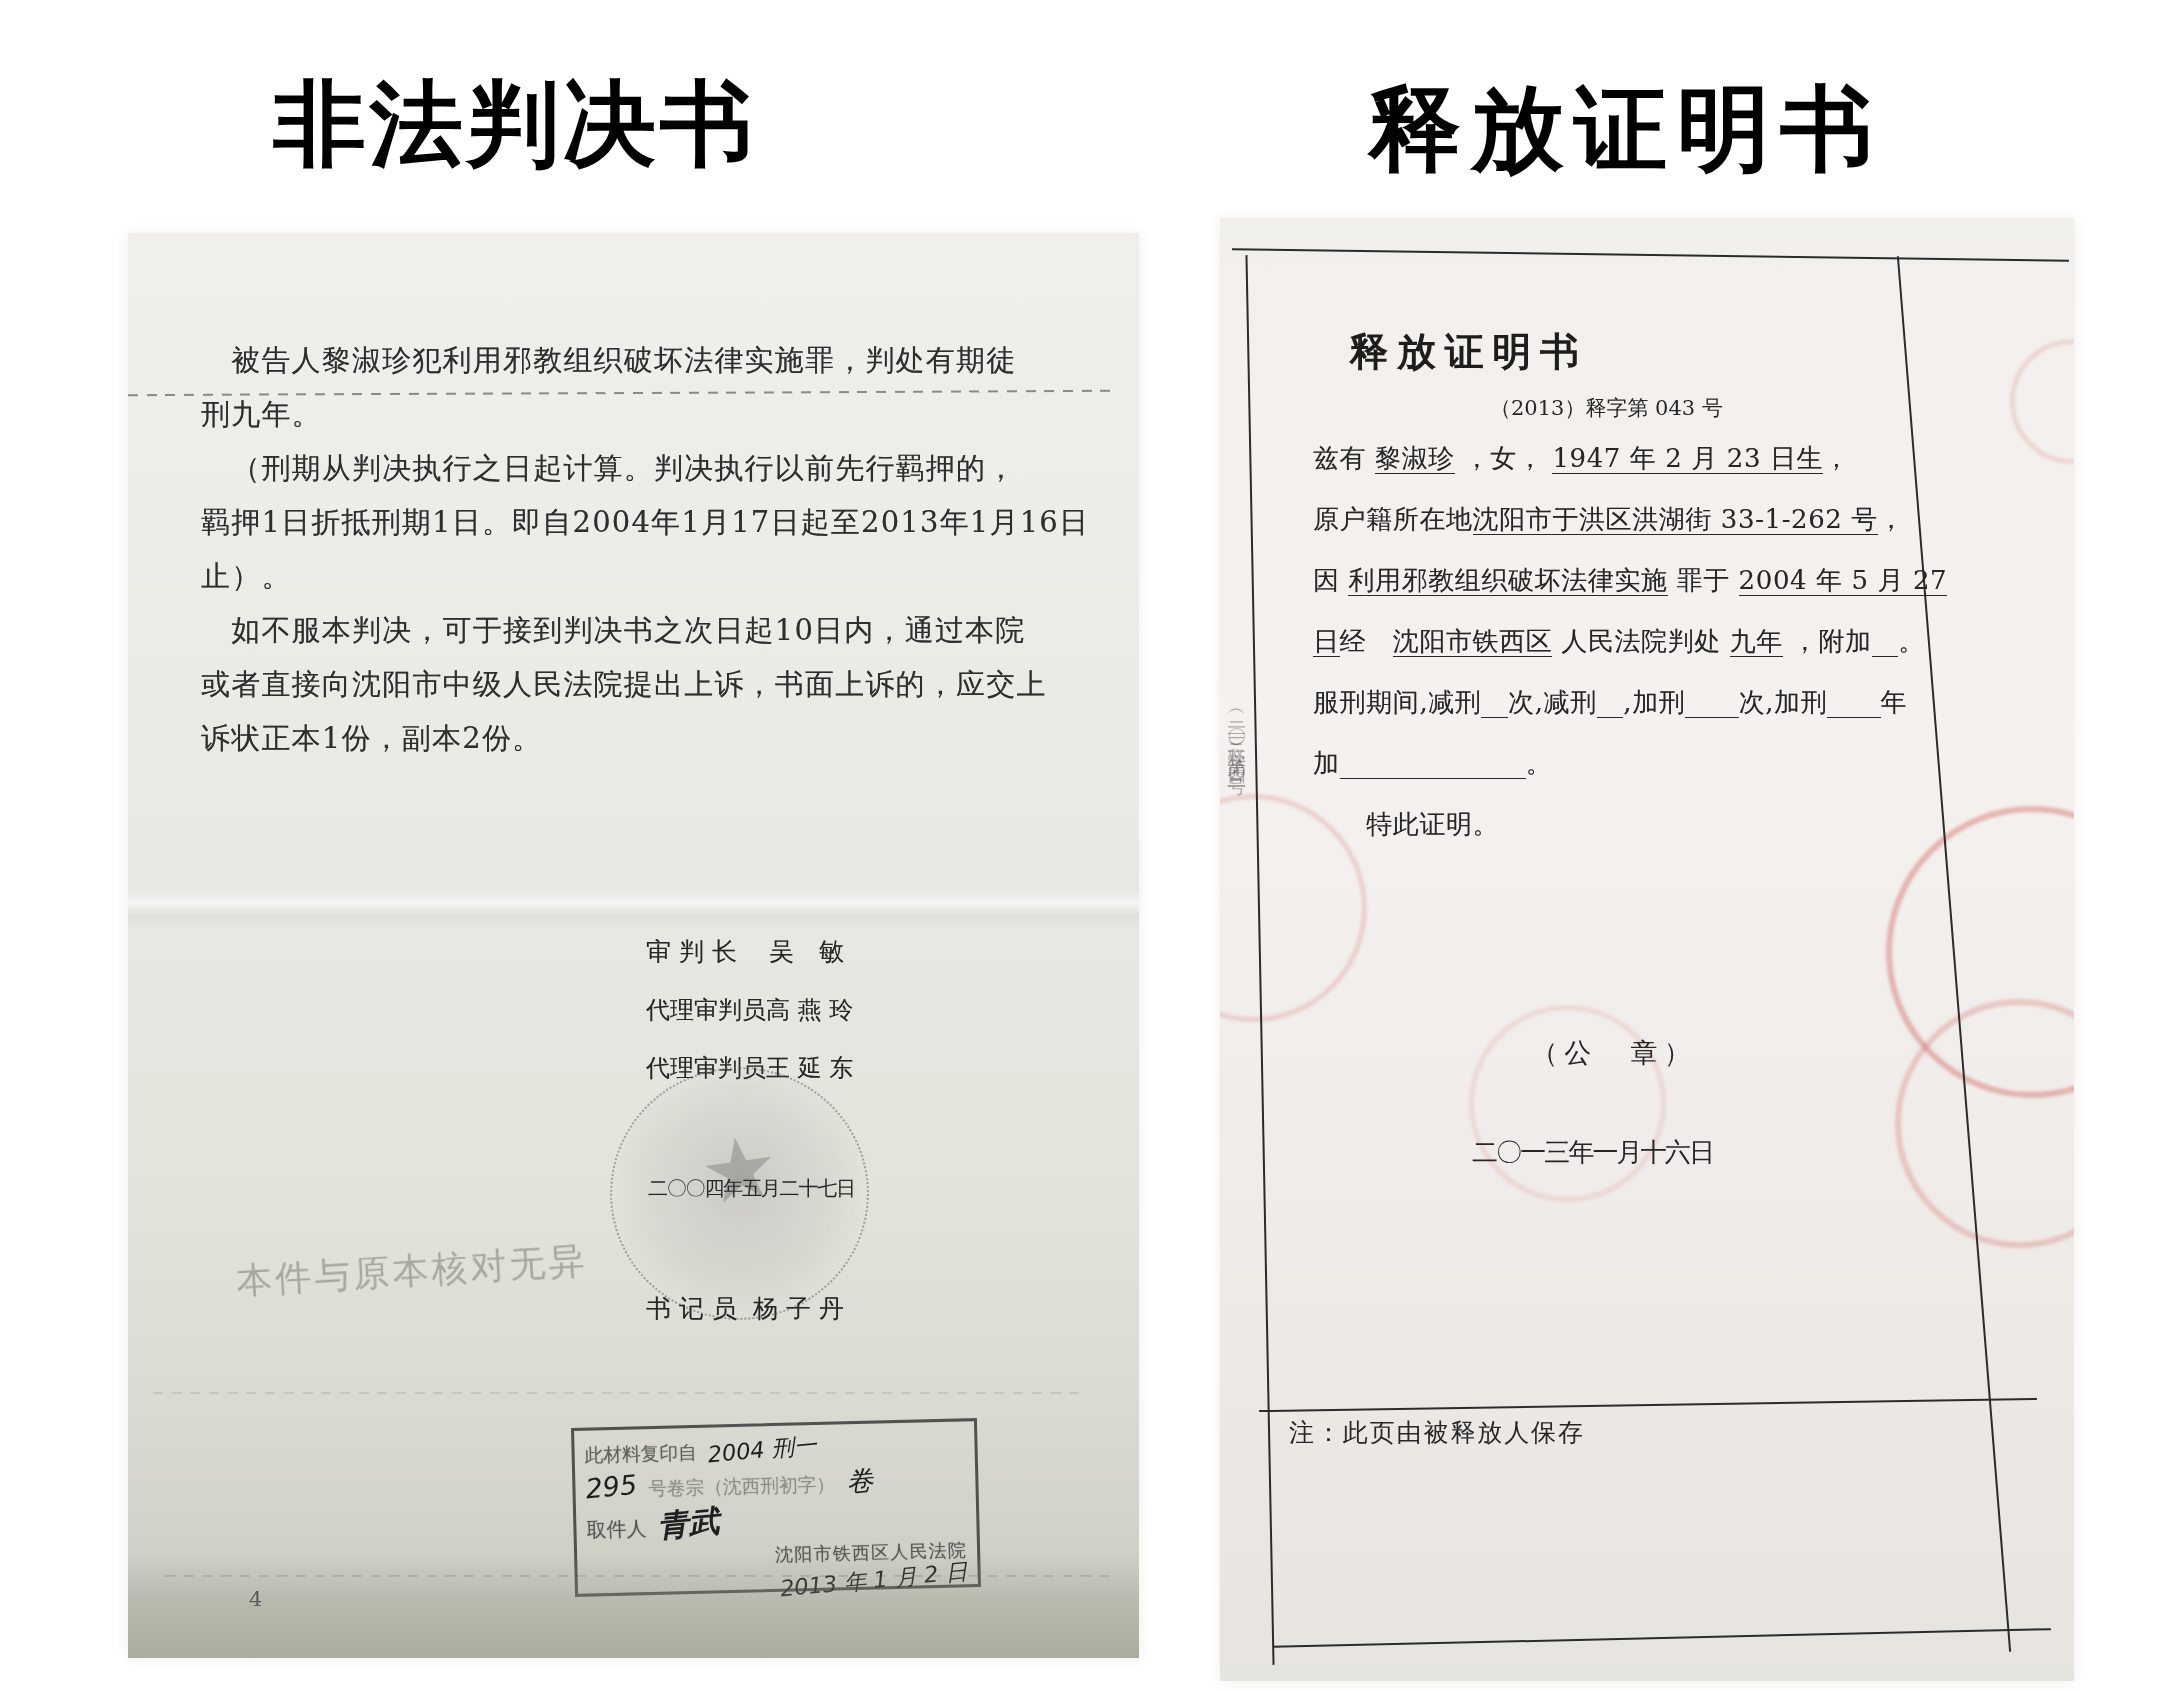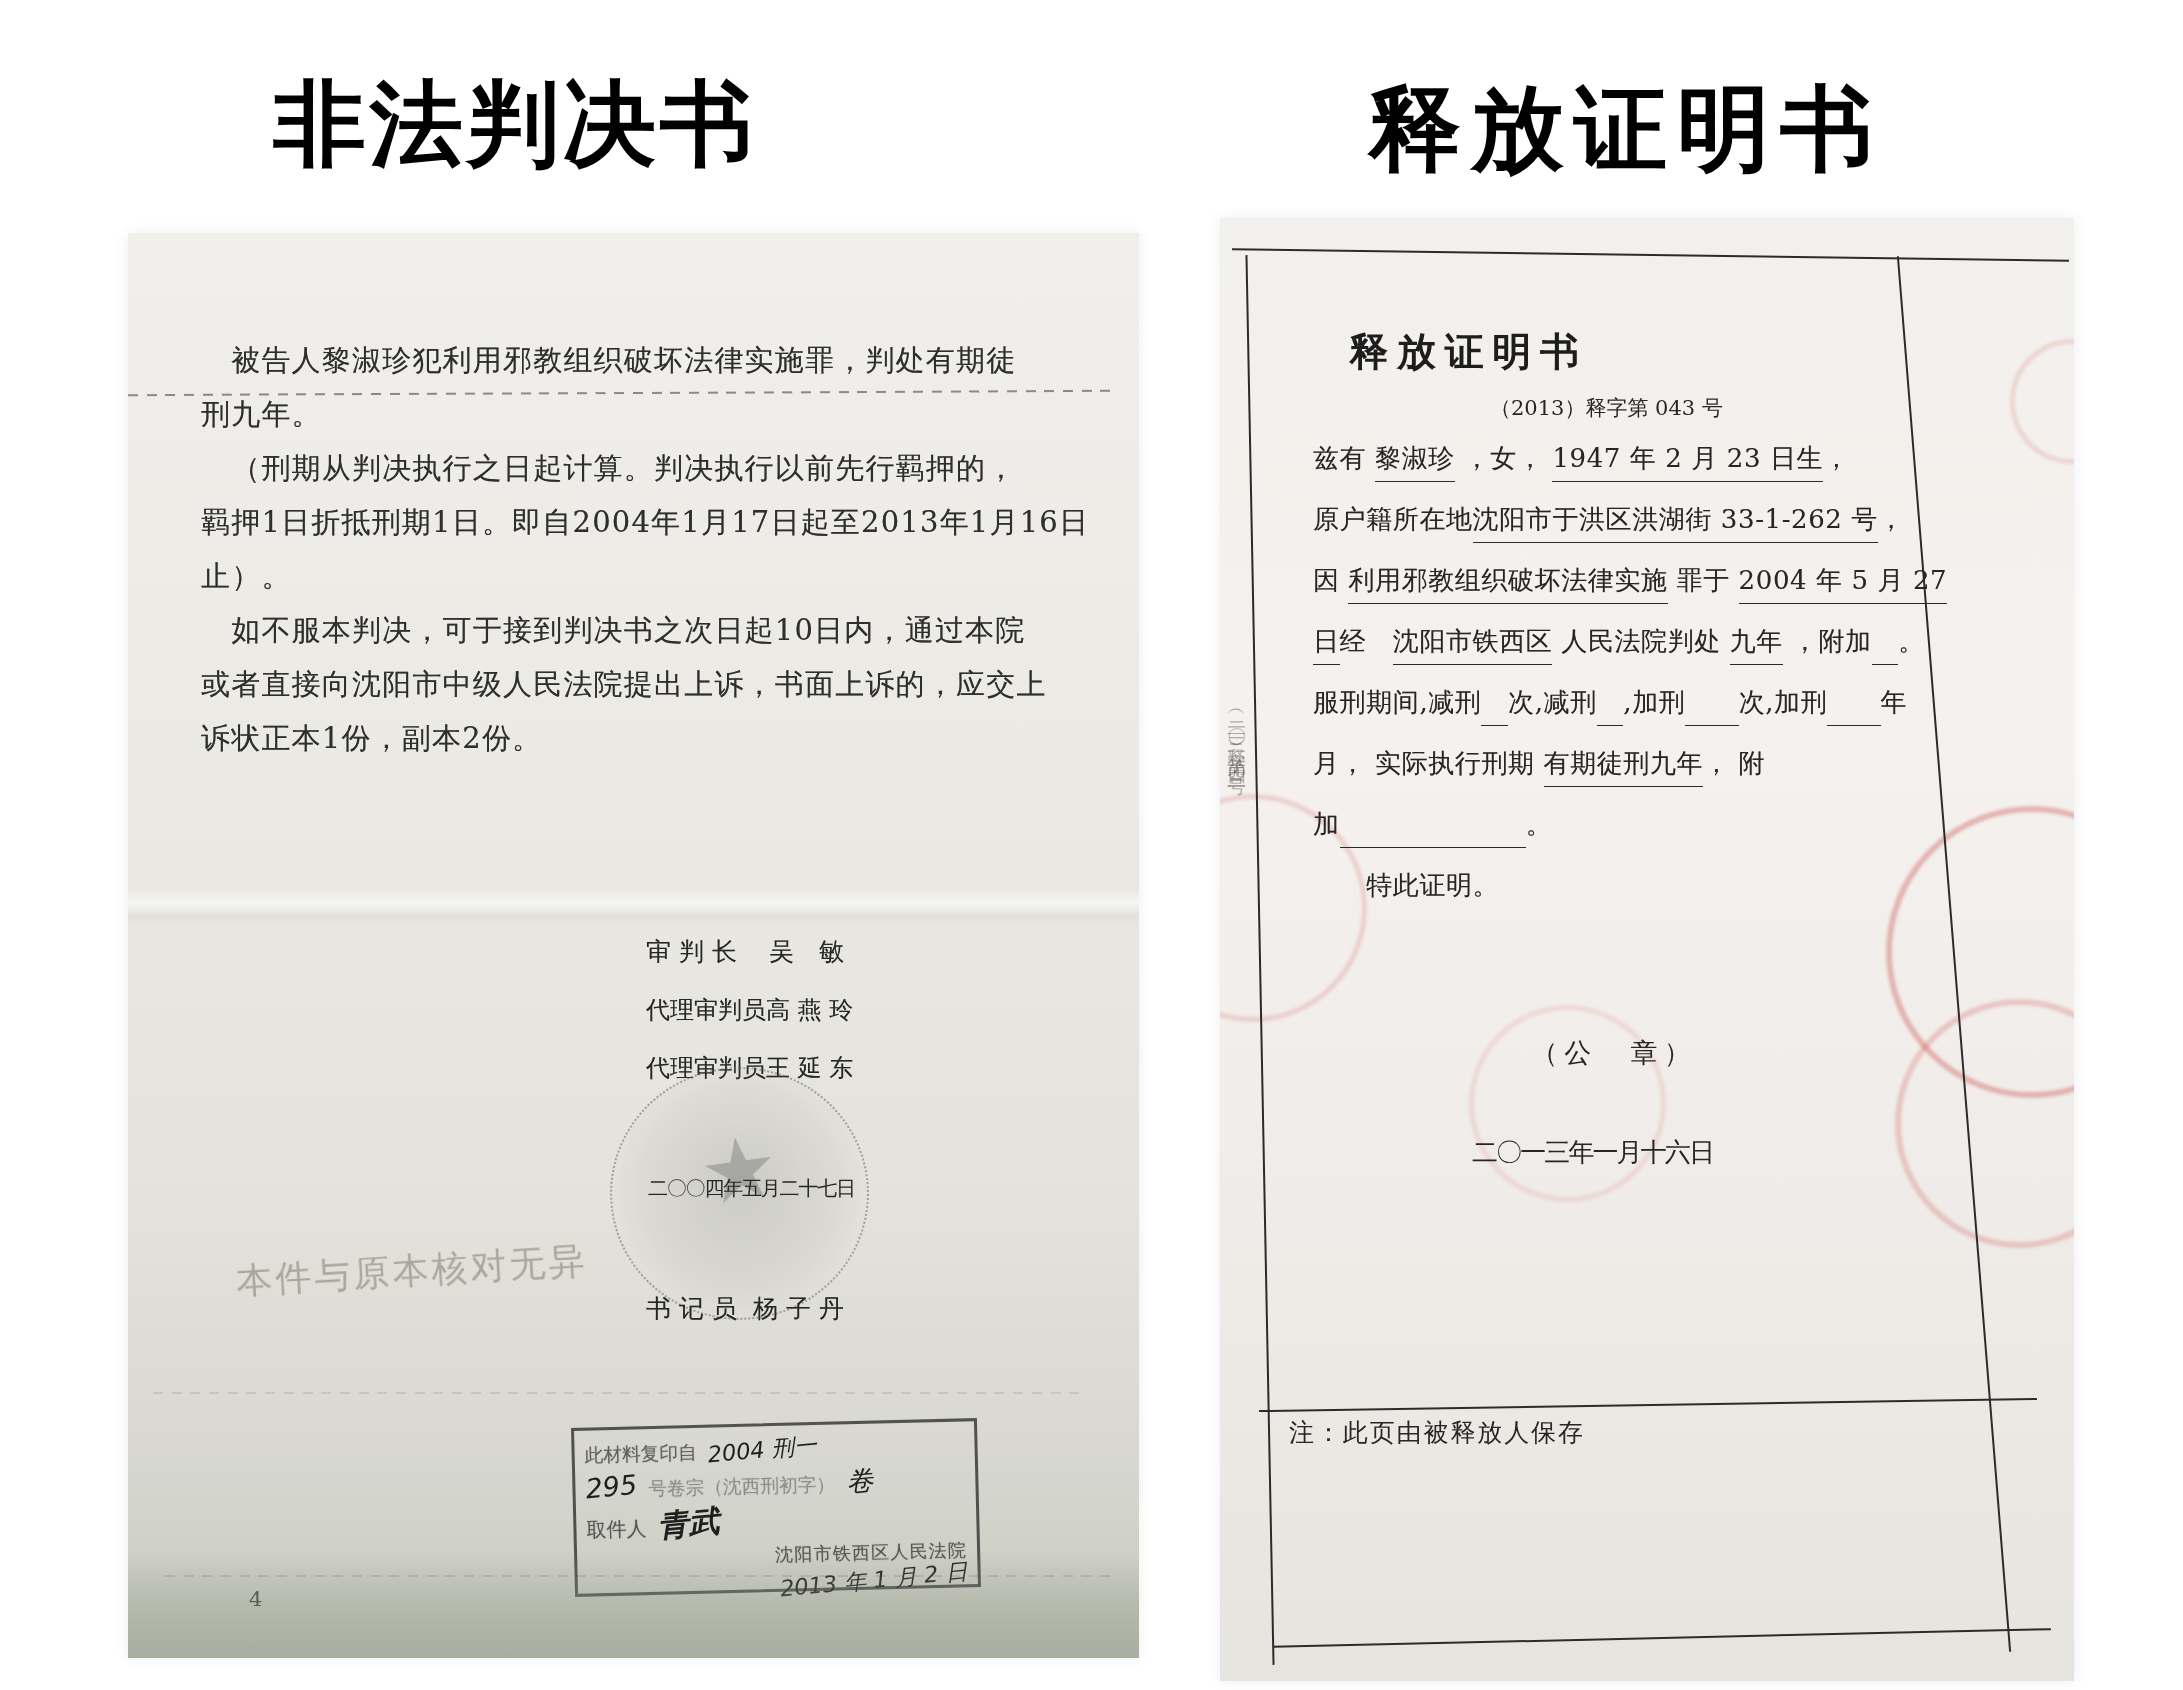--- a/index.html
+++ b/index.html
@@ -71,21 +71,21 @@
   #fr-right{left:733px;top:36px;width:1.9px;height:1400px;transform:rotate(-4.6deg);}
   #fr-sep{left:39px;top:1186px;width:778px;height:1.9px;transform:rotate(-0.9deg);}
   #fr-bottom{left:53px;top:1419px;width:778px;height:1.9px;transform:rotate(-1.3deg);}
   #rd-side{position:absolute;left:3.7px;top:485px;writing-mode:vertical-rl;font-size:18.7px;
      letter-spacing:5px;color:rgba(70,70,70,.42);filter:blur(0.4px);}
   #rd-title{position:absolute;left:118px;top:107px;width:261px;text-align:center;font-size:39px;
      font-weight:bold;letter-spacing:8.7px;color:#1d1d1d;white-space:nowrap;}
   #rd-docnum{position:absolute;left:244px;top:176px;font-size:21px;color:#262626;white-space:nowrap;margin-left:26px;}
   #rd-body{position:absolute;left:93px;top:210px;width:641px;font-size:26px;letter-spacing:0.6px;color:#262626;}
   .rd-line{height:61px;line-height:61px;white-space:nowrap;text-shadow:0 0 0.6px rgba(50,50,50,.35);}
-  .u{border-bottom:1.9px solid #2a2a2a;padding-bottom:8px;}
+  .u{border-bottom:1.9px solid #2a2a2a;padding-bottom:0;}
   #rd-sealnote{position:absolute;left:311px;top:817px;font-size:27px;letter-spacing:6.2px;
      color:#262626;white-space:nowrap;}
   #rd-date{position:absolute;left:252px;top:917px;width:199px;text-align:left;font-size:26px;
      letter-spacing:-1.9px;color:#262626;white-space:nowrap;}
   #rd-note{position:absolute;left:69px;top:1198px;font-size:25px;letter-spacing:1.9px;color:#262626;white-space:nowrap;text-align:center;}
   .redring{position:absolute;border-radius:50%;filter:blur(1.6px);}
   #ring-a{left:666px;top:588px;width:280px;height:280px;border:6.8px solid rgba(206,84,80,.38);}
   #ring-b{left:675px;top:781px;width:237px;height:237px;border:6.2px solid rgba(206,84,80,.26);}
   #ring-c{left:249px;top:787px;width:187px;height:187px;border:5px solid rgba(212,100,95,.15);}
   #ring-d{left:-81px;top:576px;width:218px;height:218px;border:5.6px solid rgba(206,84,80,.2);}
@@ -185,21 +185,20 @@
 
     <div id="rd-title">释放证明书</div>
     <div id="rd-docnum">（2013）释字第 043 号</div>
 
     <div id="rd-body">
         <div class="rd-line"><span>兹有 </span><span class="u">黎淑珍</span><span> ，女， </span><span class="u">1947 年 2 月 23 日生</span><span>，</span></div>
         <div class="rd-line"><span>原户籍所在地</span><span class="u">沈阳市于洪区洪湖街 33-1-262 号</span><span>，</span></div>
         <div class="rd-line"><span>因 </span><span class="u">利用邪教组织破坏法律实施</span><span> 罪于 </span><span class="u">2004 年 5 月 27</span></div>
         <div class="rd-line"><span class="u">日</span><span>经　</span><span class="u">沈阳市铁西区</span><span> 人民法院判处 </span><span class="u">九年</span><span> ，附加</span><span class="u">　</span><span>。</span></div>
         <div class="rd-line"><span>服刑期间,减刑</span><span class="u">　</span><span>次,减刑</span><span class="u">　</span><span>,加刑</span><span class="u">　　</span><span>次,加刑</span><span class="u">　　</span><span>年</span></div>
-        <div class="rd-line"><span>月， 实际执行刑期 </span><span class="u">有期徒刑九年</span><span>， 附</span></div>
         <div class="rd-line"><span>加</span><span class="u">　　　　　　　</span><span>。</span></div>
         <div class="rd-line"><span>　　特此证明。</span></div>
       </div>
 
     <div id="rd-sealnote">（公　章）</div>
     <div id="rd-date">二〇一三年一月十六日</div>
     <div id="rd-note">注：此页由被释放人保存</div>
   </div>
 
 </div>

